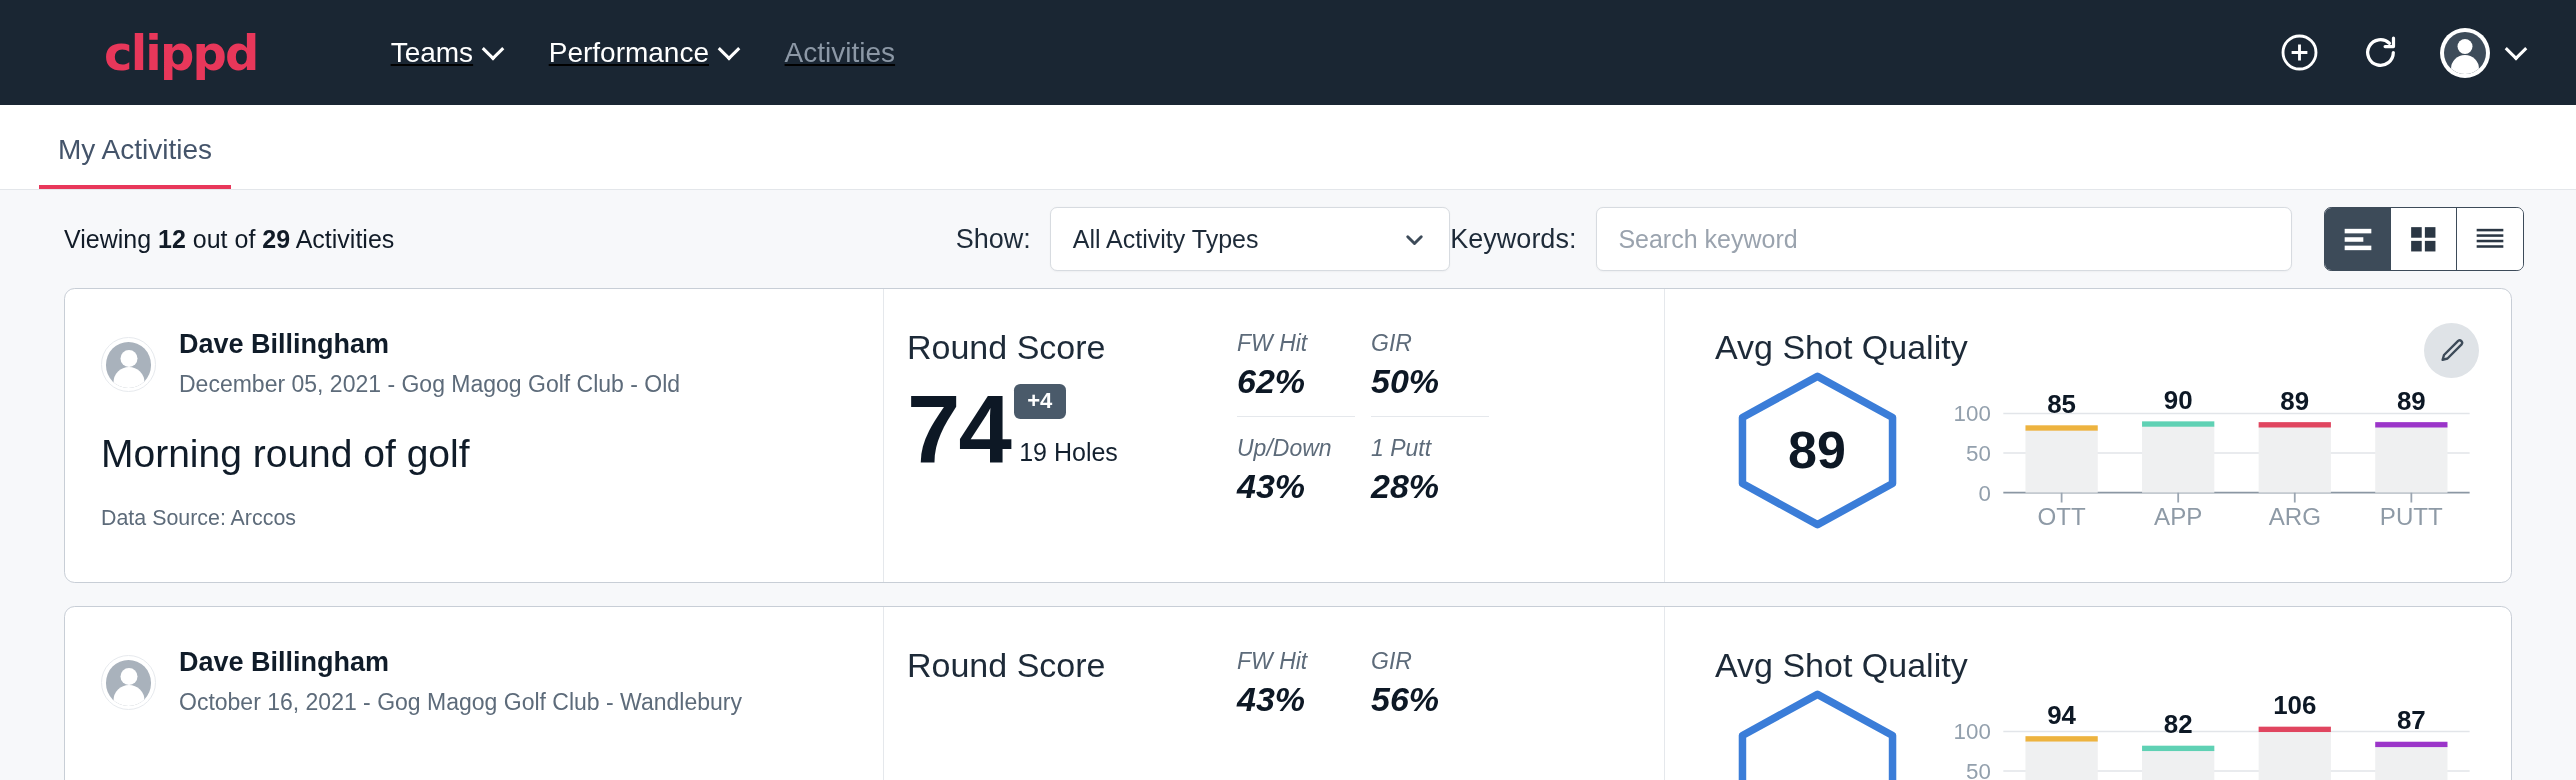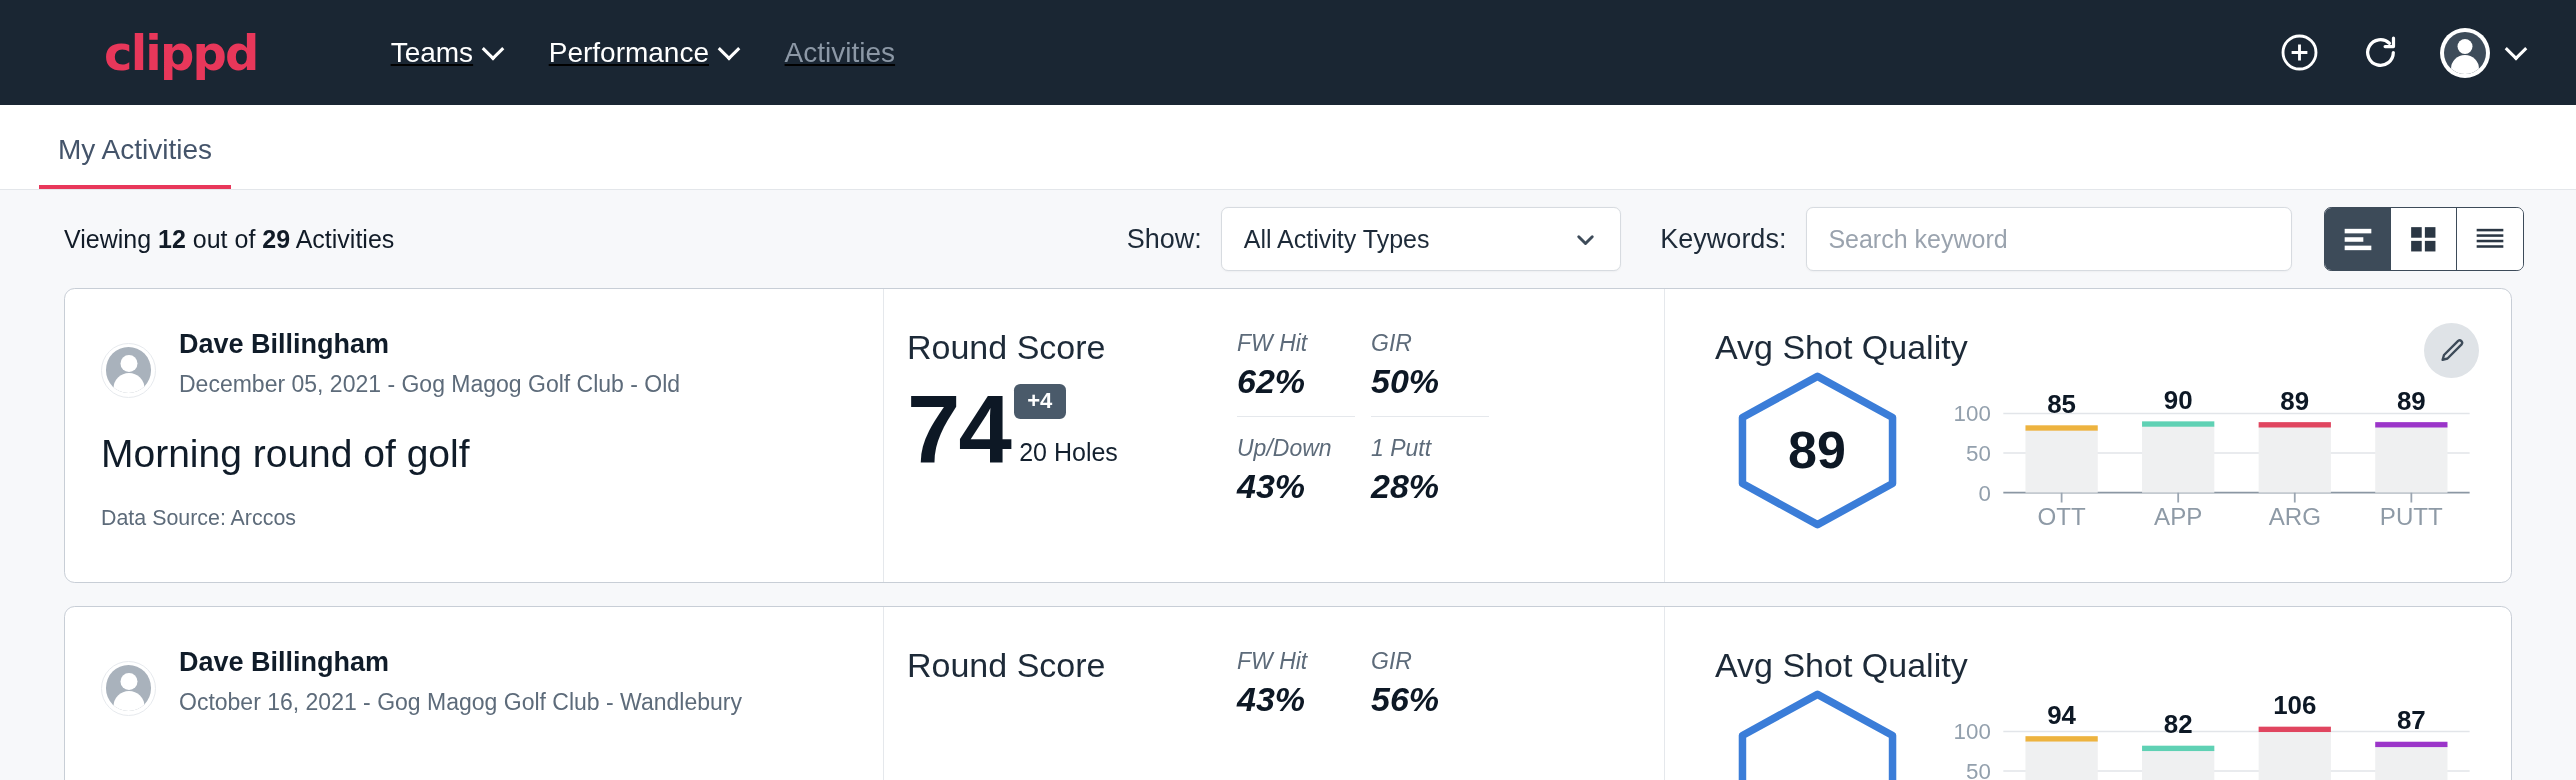--- a/index.html
+++ b/index.html
@@ -110,21 +110,21 @@
     border: 0.9px solid #d7dbe0;
     border-radius: 7.1px;
     display: flex; align-items: center;
     padding: 0 21.4px;
     font-size: 25px; color: #1d2a38;
     cursor: pointer;
     box-shadow: 0 0.9px 1.8px rgba(0,0,0,.04);
   }
   .select-box .val { flex: 1; }
   .search-box {
-    width: 486px; height: 64px;
+    width: 696px; height: 64px;
     background: #fff;
     border: 0.9px solid #d7dbe0;
     border-radius: 7.1px;
     display: flex; align-items: center;
     padding: 0 21.4px;
     font-size: 25px; color: #9aa3ae;
     cursor: text;
     margin-right: 32px;
     box-shadow: 0 0.9px 1.8px rgba(0,0,0,.04);
   }
@@ -156,21 +156,21 @@
     display: flex;
     position: relative;
     overflow: hidden;
   }
   .col-left {
     width: 819px;
     padding: 39px 36px 0 36px;
     border-right: 0.9px solid #e5e8ec;
     flex: none;
   }
-  .who { display: flex; align-items: flex-end; gap: 23px; }
+  .who { display: flex; align-items: center; gap: 23px; }
   .avatar-card {
     width: 55px; height: 55px; border-radius: 50%;
     background: #fff; border: 1.8px solid #e7eaee;
     position: relative; overflow: hidden; flex: none;
     margin-top: 3.6px;
   }
   .avatar-card .inner2 {
     position: absolute; inset: 3.6px; border-radius: 50%;
     background: #a9b2bc; overflow: hidden;
   }
@@ -292,21 +292,21 @@
   <div class="viewing"><span>Viewing </span><b>12</b><span> out of </span><b>29</b><span> Activities</span></div>
 
   <div class="filter-mid">
     <span class="lbl">Show:</span>
     <div class="select-box">
       <span class="val">All Activity Types</span>
       <svg width="27" height="27" viewBox="0 0 24 24" fill="none" stroke="#3d4b59" stroke-width="2.6" stroke-linecap="round" stroke-linejoin="round">
         <path d="M6 9.5l6 6 6-6"></path>
         </svg>
     </div>
-    <span class="lbl" style="margin-left:39px">Keywords:</span>
+    <span class="lbl" style="">Keywords:</span>
     <div class="search-box">
       <span>Search keyword</span>
     </div>
     <div class="seg">
       <div class="active">
         <svg width="32" height="27" viewBox="0 0 24 20">
           <rect x="2" y="2" width="20" height="3.4" fill="#ffffff"></rect>
           <rect x="2" y="8.3" width="14" height="3.4" fill="#ffffff"></rect>
           <rect x="2" y="14.6" width="20" height="3.4" fill="#ffffff"></rect>
         </svg>
@@ -347,21 +347,21 @@
       <div class="round-title">Morning round of golf</div>
       <div class="source">Data Source: Arccos</div>
     </div>
 
     <div class="col-score">
       <div class="sec-label">Round Score</div>
       <div class="score-row">
         <div class="big-score">74</div>
         <div class="badge-holes">
           <div class="badge">+4</div>
-          <div class="holes">20 Holes</div>
+          <div class="holes">19 Holes</div>
         </div>
       </div>
     </div>
 
     <div class="col-stats">
       <div class="stat-col">
         <div class="stat-k">FW Hit</div>
         <div class="stat-v">62%</div>
         <div class="stat-div"></div>
         <div class="stat-k">Up/Down</div>

